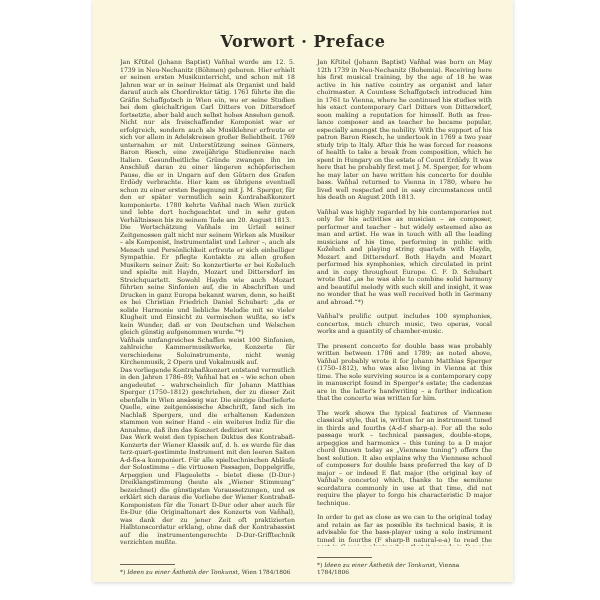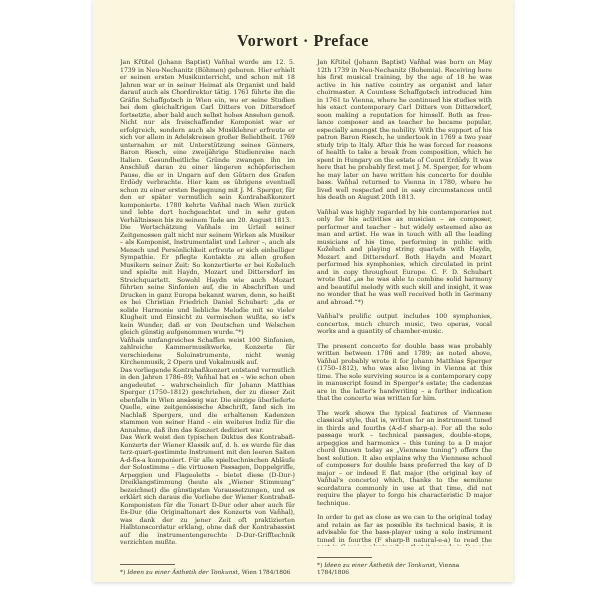--- a/index.html
+++ b/index.html
@@ -20,21 +20,20 @@
     overflow: hidden;
   }
   .page-title {
     margin: 0;
     padding-top: 32px;
     text-align: center;
     font-size: 16px;
     font-weight: bold;
     letter-spacing: 0.6px;
     color: #2e2a23;
-    font-family: Liberation Serif, serif;
   }
   .cols {
     position: absolute;
     top: 58px; left: 27px;
     width: 372px; height: 488px;
     display: flex;
     gap: 22px;
     overflow: hidden;
   }
   .col {

